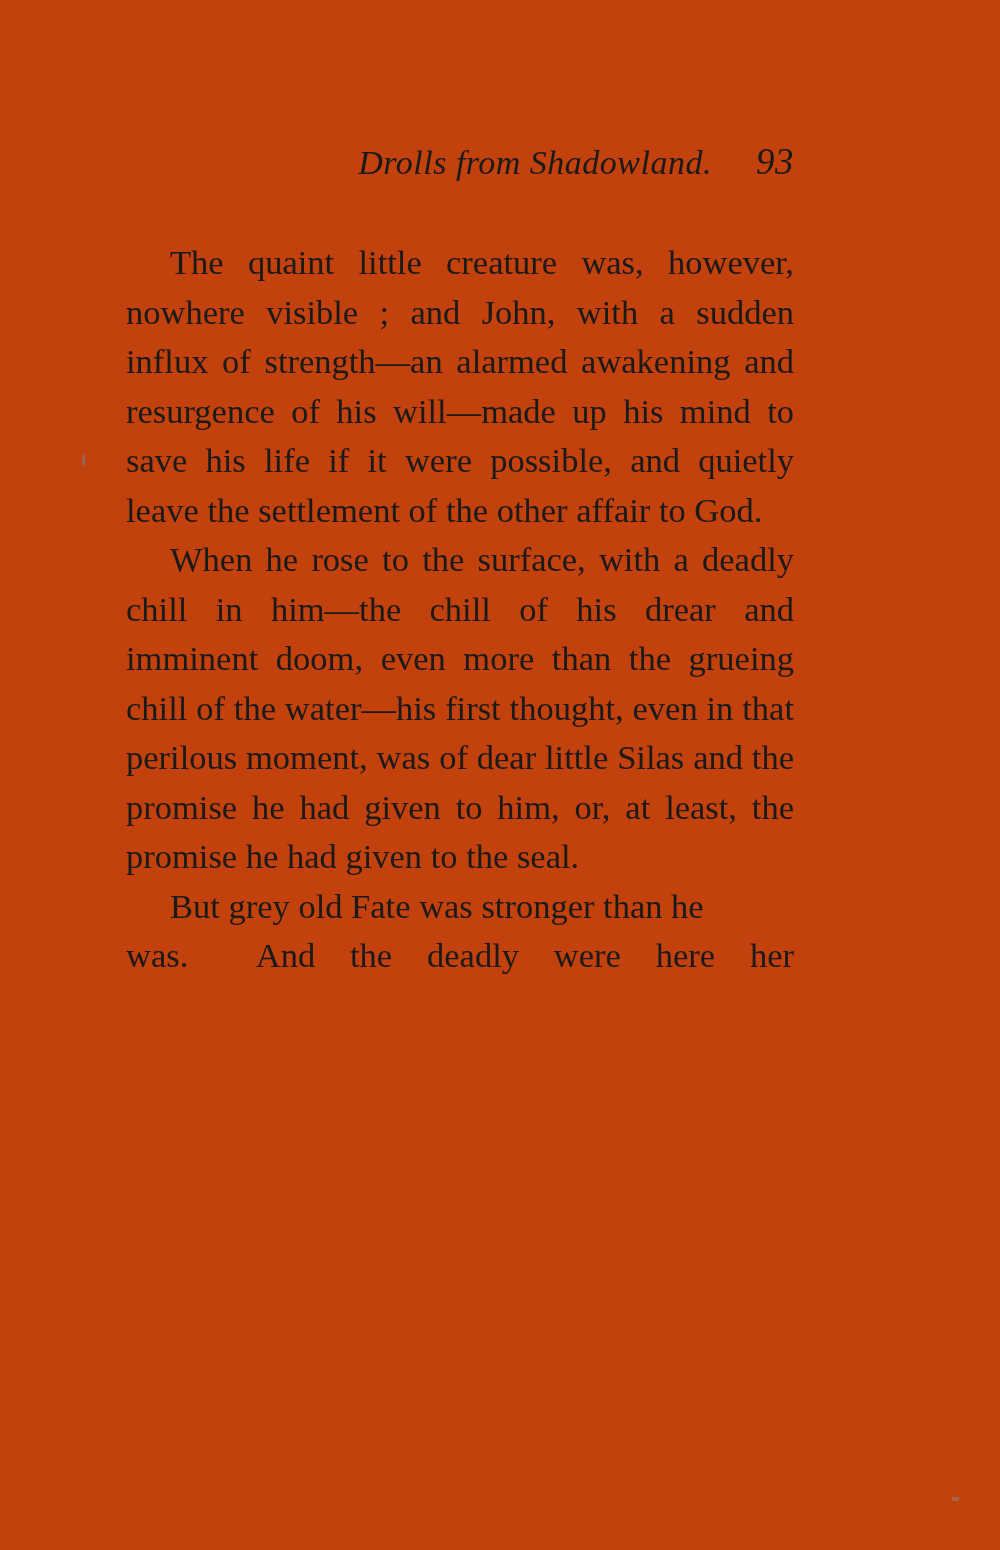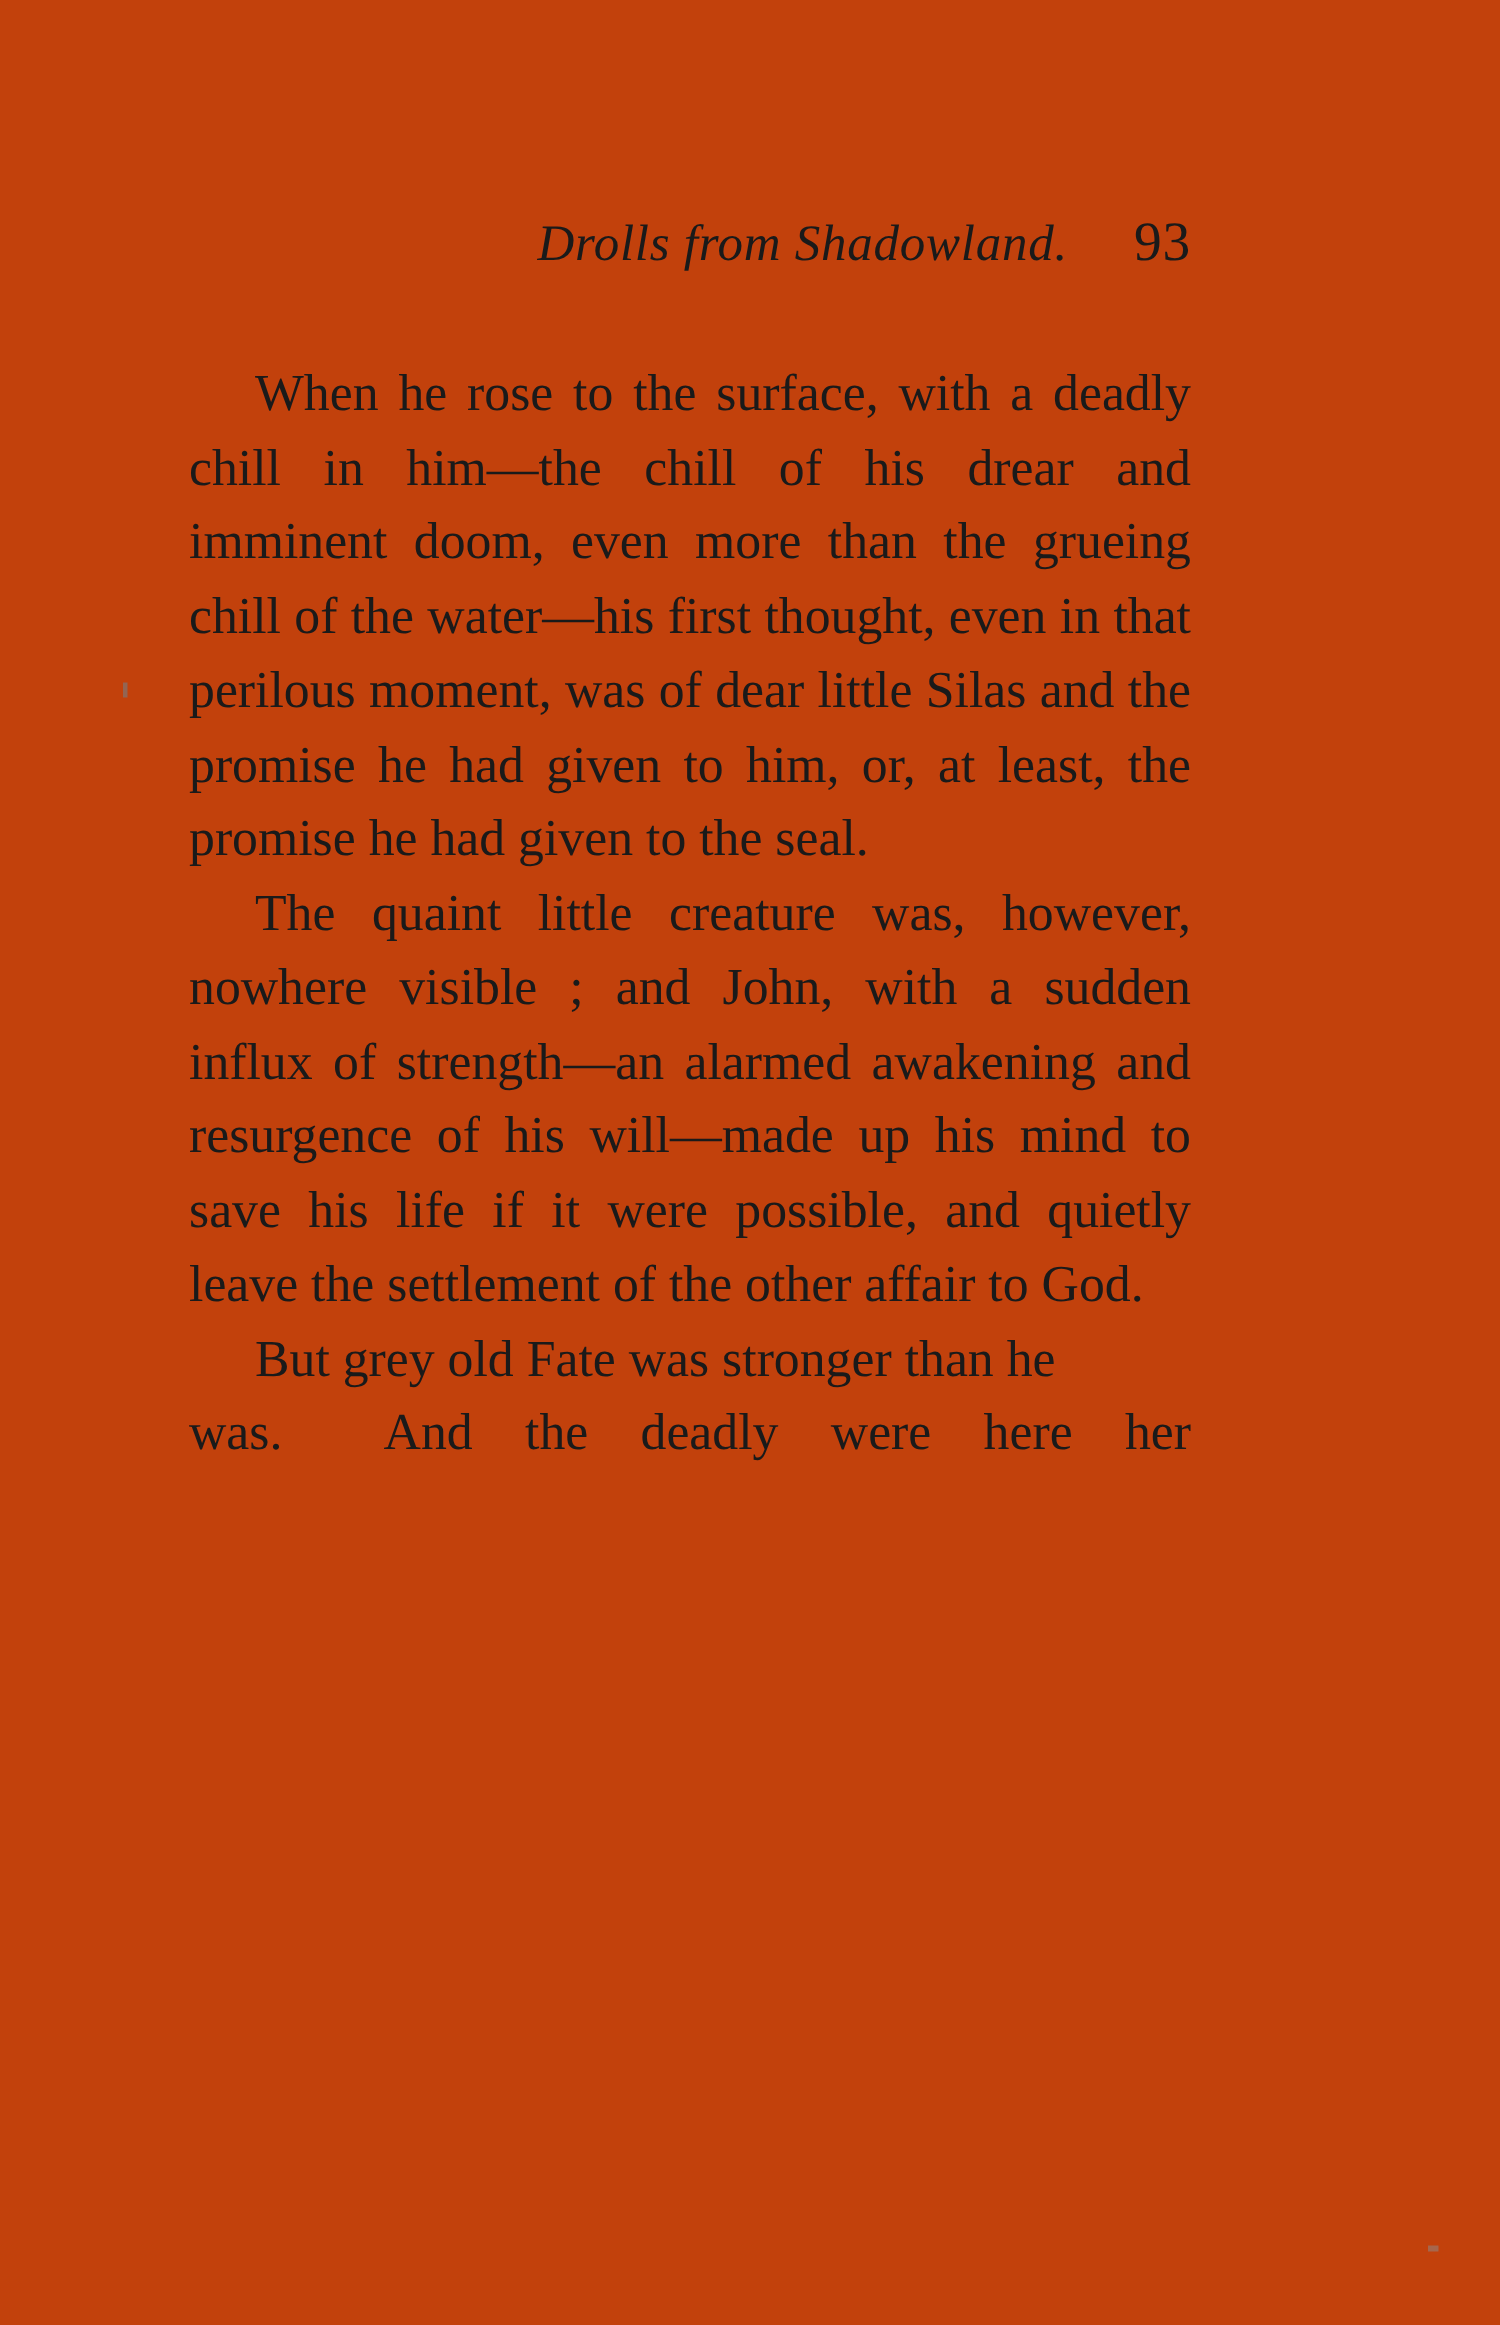--- a/index.html
+++ b/index.html
@@ -39,20 +39,21 @@
     font-style: italic;
     font-size: 34px;
     letter-spacing: 0.5px;
     white-space: nowrap;
     margin-right: 44px;
   }
 
   .page-number {
     font-size: 37px;
     letter-spacing: 0.5px;
+    font-style: italic;
   }
 
   .text-block {
     position: absolute;
     left: 126px;
     top: 238px;
     width: 668px;
   }
 
   p.para {
@@ -104,21 +105,21 @@
 <div class="page">
 
   <div class="running-head">
     <span class="running-title">Drolls from Shadowland.</span>
     <span class="page-number">93</span>
   </div>
 
   <div class="stray-mark"></div>
 
   <div class="text-block">
+    <p class="para indented">The quaint little creature was, however, nowhere visible ; and John, with a sudden influx of strength—an alarmed awakening and resurgence of his will—made up his mind to save his life if it were possible, and quietly leave the settlement of the other affair to God.</p>
     <p class="para indented">When he rose to the surface, with a deadly chill in him—the chill of his drear and imminent doom, even more than the grueing chill of the water—his first thought, even in that perilous moment, was of dear little Silas and the promise he had given to him, or, at least, the promise he had given to the seal.</p>
-    <p class="para indented">The quaint little creature was, however, nowhere visible ; and John, with a sudden influx of strength—an alarmed awakening and resurgence of his will—made up his mind to save his life if it were possible, and quietly leave the settlement of the other affair to God.</p>
     <p class="para indented">But grey old Fate was stronger than he</p>
     <span class="spread-line">was.  And the deadly were here her</span>
   </div>
 
   <div class="stray-mark-2"></div>
 
 </div>
 
 </body></html>

